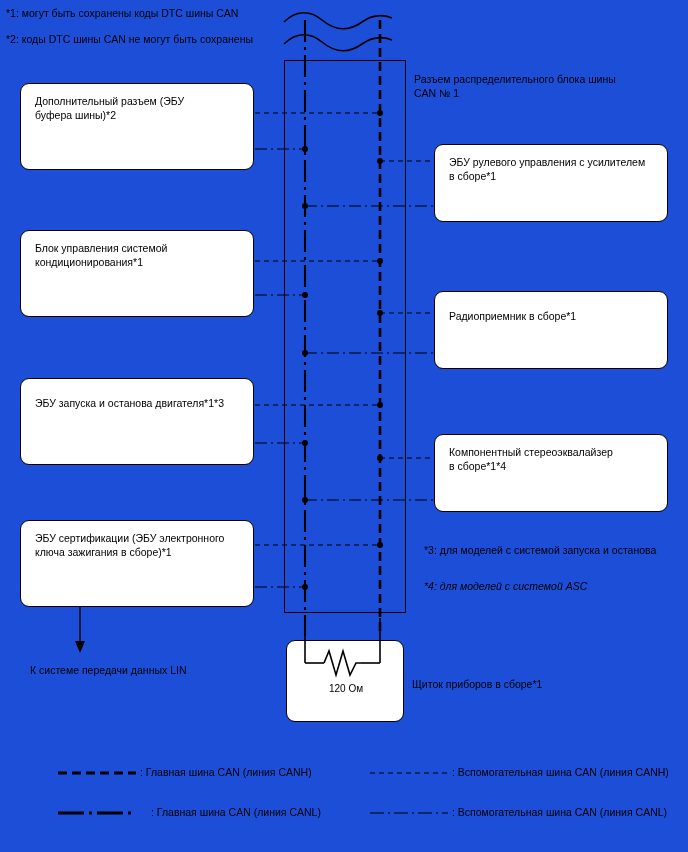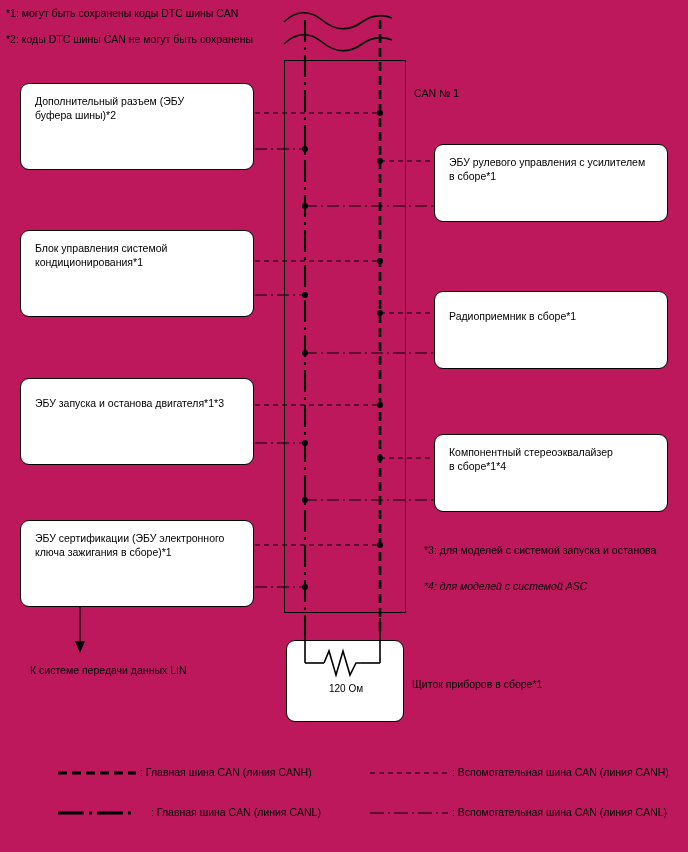--- a/index.html
+++ b/index.html
@@ -9,21 +9,21 @@
   }
   body {
     font-family: "Liberation Sans", sans-serif;
     color: #000000;
   }
   #page {
     position: relative;
     width: 688px;
     height: 852px;
     overflow: hidden;
-    background: #be185d;
+    background: #1d4ed8;
   }
   .note {
     position: absolute;
     font-size: 10.5px;
     line-height: 13px;
     white-space: nowrap;
   }
   .box {
     position: absolute;
     border: 1.3px solid #000;
@@ -107,21 +107,21 @@
 
   <div class="dot" style="left:377px; top:110px;"></div>
   <div class="dot" style="left:377px; top:158px;"></div>
   <div class="dot" style="left:377px; top:258px;"></div>
   <div class="dot" style="left:377px; top:310px;"></div>
   <div class="dot" style="left:377px; top:402px;"></div>
   <div class="dot" style="left:377px; top:455px;"></div>
   <div class="dot" style="left:377px; top:542px;"></div>
 
   <div class="plain-label" style="left:414px; top:72px;">
-    <br>
+    <span>Разъем распределительного блока шины</span><br>
     <span>CAN № 1</span>
   </div>
 
   <div class="box" style="left:20px; top:83px; width:234px; height:87px;padding-left:28px;">
     <div class="lbl" style="top:10px;">
       <span>Дополнительный разъем (ЭБУ</span><br>
       <span>буфера шины)*2</span>
     </div>
   </div>
 

